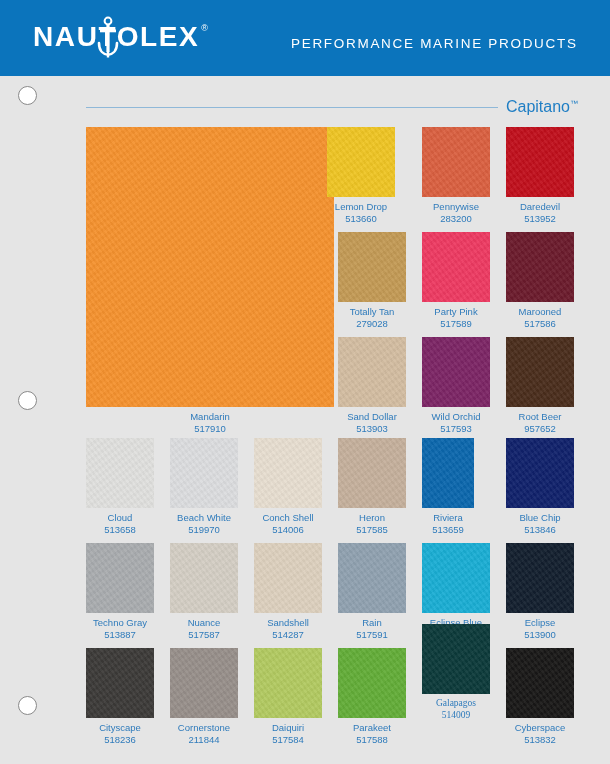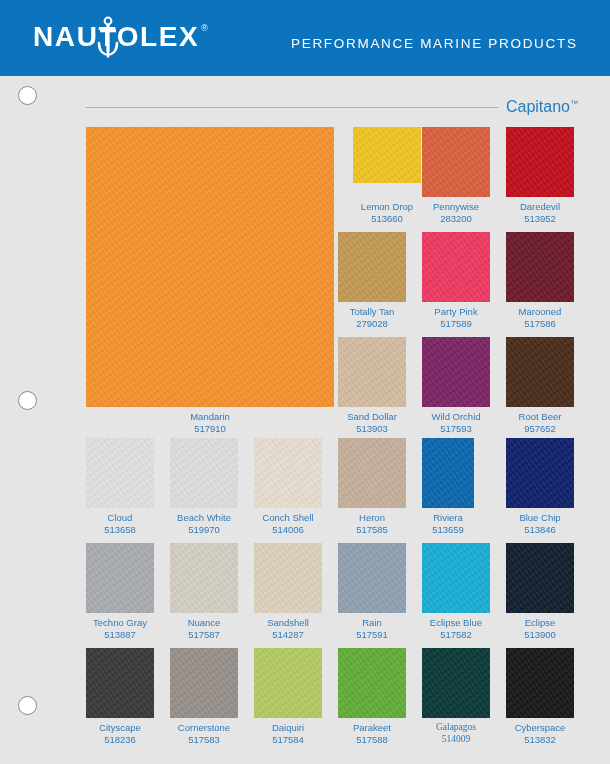--- a/index.html
+++ b/index.html
@@ -177,21 +177,21 @@
     <div>
       <span class="collection-name">Capitano</span><span class="collection-tm">™</span>
     </div>
   </div>
 
   <div id="swatch-layer">
       <div class="swatch" style="left: 86px; top: 51px; width: 248px; height: 280px;">
         <div class="chip" style="background: rgb(245, 146, 46);"></div>
         <div class="caption" style="top: 284px; color: rgb(47, 123, 187);"><span>Mandarin</span><span class="code">517910</span></div>
       </div>
-      <div class="swatch" style="left: 353px; top: 51px; width: 68px; height: 56px;">
+      <div class="swatch" style="left: 327px; top: 51px; width: 68px; height: 70px;">
         <div class="chip" style="background: rgb(239, 197, 36);"></div>
         <div class="caption" style="top: 74px; color: rgb(47, 123, 187);"><span>Lemon Drop</span><span class="code">513660</span></div>
       </div>
       <div class="swatch" style="left: 422px; top: 51px; width: 68px; height: 70px;">
         <div class="chip" style="background: rgb(218, 96, 64);"></div>
         <div class="caption" style="top: 74px; color: rgb(47, 123, 187);"><span>Pennywise</span><span class="code">283200</span></div>
       </div>
       <div class="swatch" style="left: 506px; top: 51px; width: 68px; height: 70px;">
         <div class="chip" style="background: rgb(193, 15, 28);"></div>
         <div class="caption" style="top: 74px; color: rgb(47, 123, 187);"><span>Daredevil</span><span class="code">513952</span></div>
@@ -267,31 +267,31 @@
       <div class="swatch" style="left: 506px; top: 467px; width: 68px; height: 70px;">
         <div class="chip" style="background: rgb(19, 31, 46);"></div>
         <div class="caption" style="top: 74px; color: rgb(47, 123, 187);"><span>Eclipse</span><span class="code">513900</span></div>
       </div>
       <div class="swatch" style="left: 86px; top: 572px; width: 68px; height: 70px;">
         <div class="chip" style="background: rgb(60, 58, 56);"></div>
         <div class="caption" style="top: 74px; color: rgb(47, 123, 187);"><span>Cityscape</span><span class="code">518236</span></div>
       </div>
       <div class="swatch" style="left: 170px; top: 572px; width: 68px; height: 70px;">
         <div class="chip" style="background: rgb(151, 143, 138);"></div>
-        <div class="caption" style="top: 74px; color: rgb(47, 123, 187);"><span>Cornerstone</span><span class="code">517583</span></div>
+        <div class="caption" style="top: 74px; color: rgb(47, 123, 187);"><span>Cornerstone</span><span class="code">211844</span></div>
       </div>
       <div class="swatch" style="left: 254px; top: 572px; width: 68px; height: 70px;">
         <div class="chip" style="background: rgb(178, 202, 97);"></div>
         <div class="caption" style="top: 74px; color: rgb(47, 123, 187);"><span>Daiquiri</span><span class="code">517584</span></div>
       </div>
       <div class="swatch" style="left: 338px; top: 572px; width: 68px; height: 70px;">
         <div class="chip" style="background: rgb(99, 173, 56);"></div>
         <div class="caption" style="top: 74px; color: rgb(47, 123, 187);"><span>Parakeet</span><span class="code">517588</span></div>
       </div>
-      <div class="swatch" style="left: 422px; top: 572px; width: 68px; height: 70px; font-family: Liberation Serif, serif;">
+      <div class="swatch" style="left: 422px; top: 548px; width: 68px; height: 70px; font-family: Liberation Serif, serif;">
         <div class="chip" style="background: rgb(12, 58, 58);"></div>
         <div class="caption" style="top: 74px; color: rgb(47, 123, 187);"><span>Galapagos</span><span class="code">514009</span></div>
       </div>
       <div class="swatch" style="left: 506px; top: 572px; width: 68px; height: 70px;">
         <div class="chip" style="background: rgb(25, 24, 23);"></div>
         <div class="caption" style="top: 74px; color: rgb(47, 123, 187);"><span>Cyberspace</span><span class="code">513832</span></div>
       </div>
     </div>
 </div>
 

